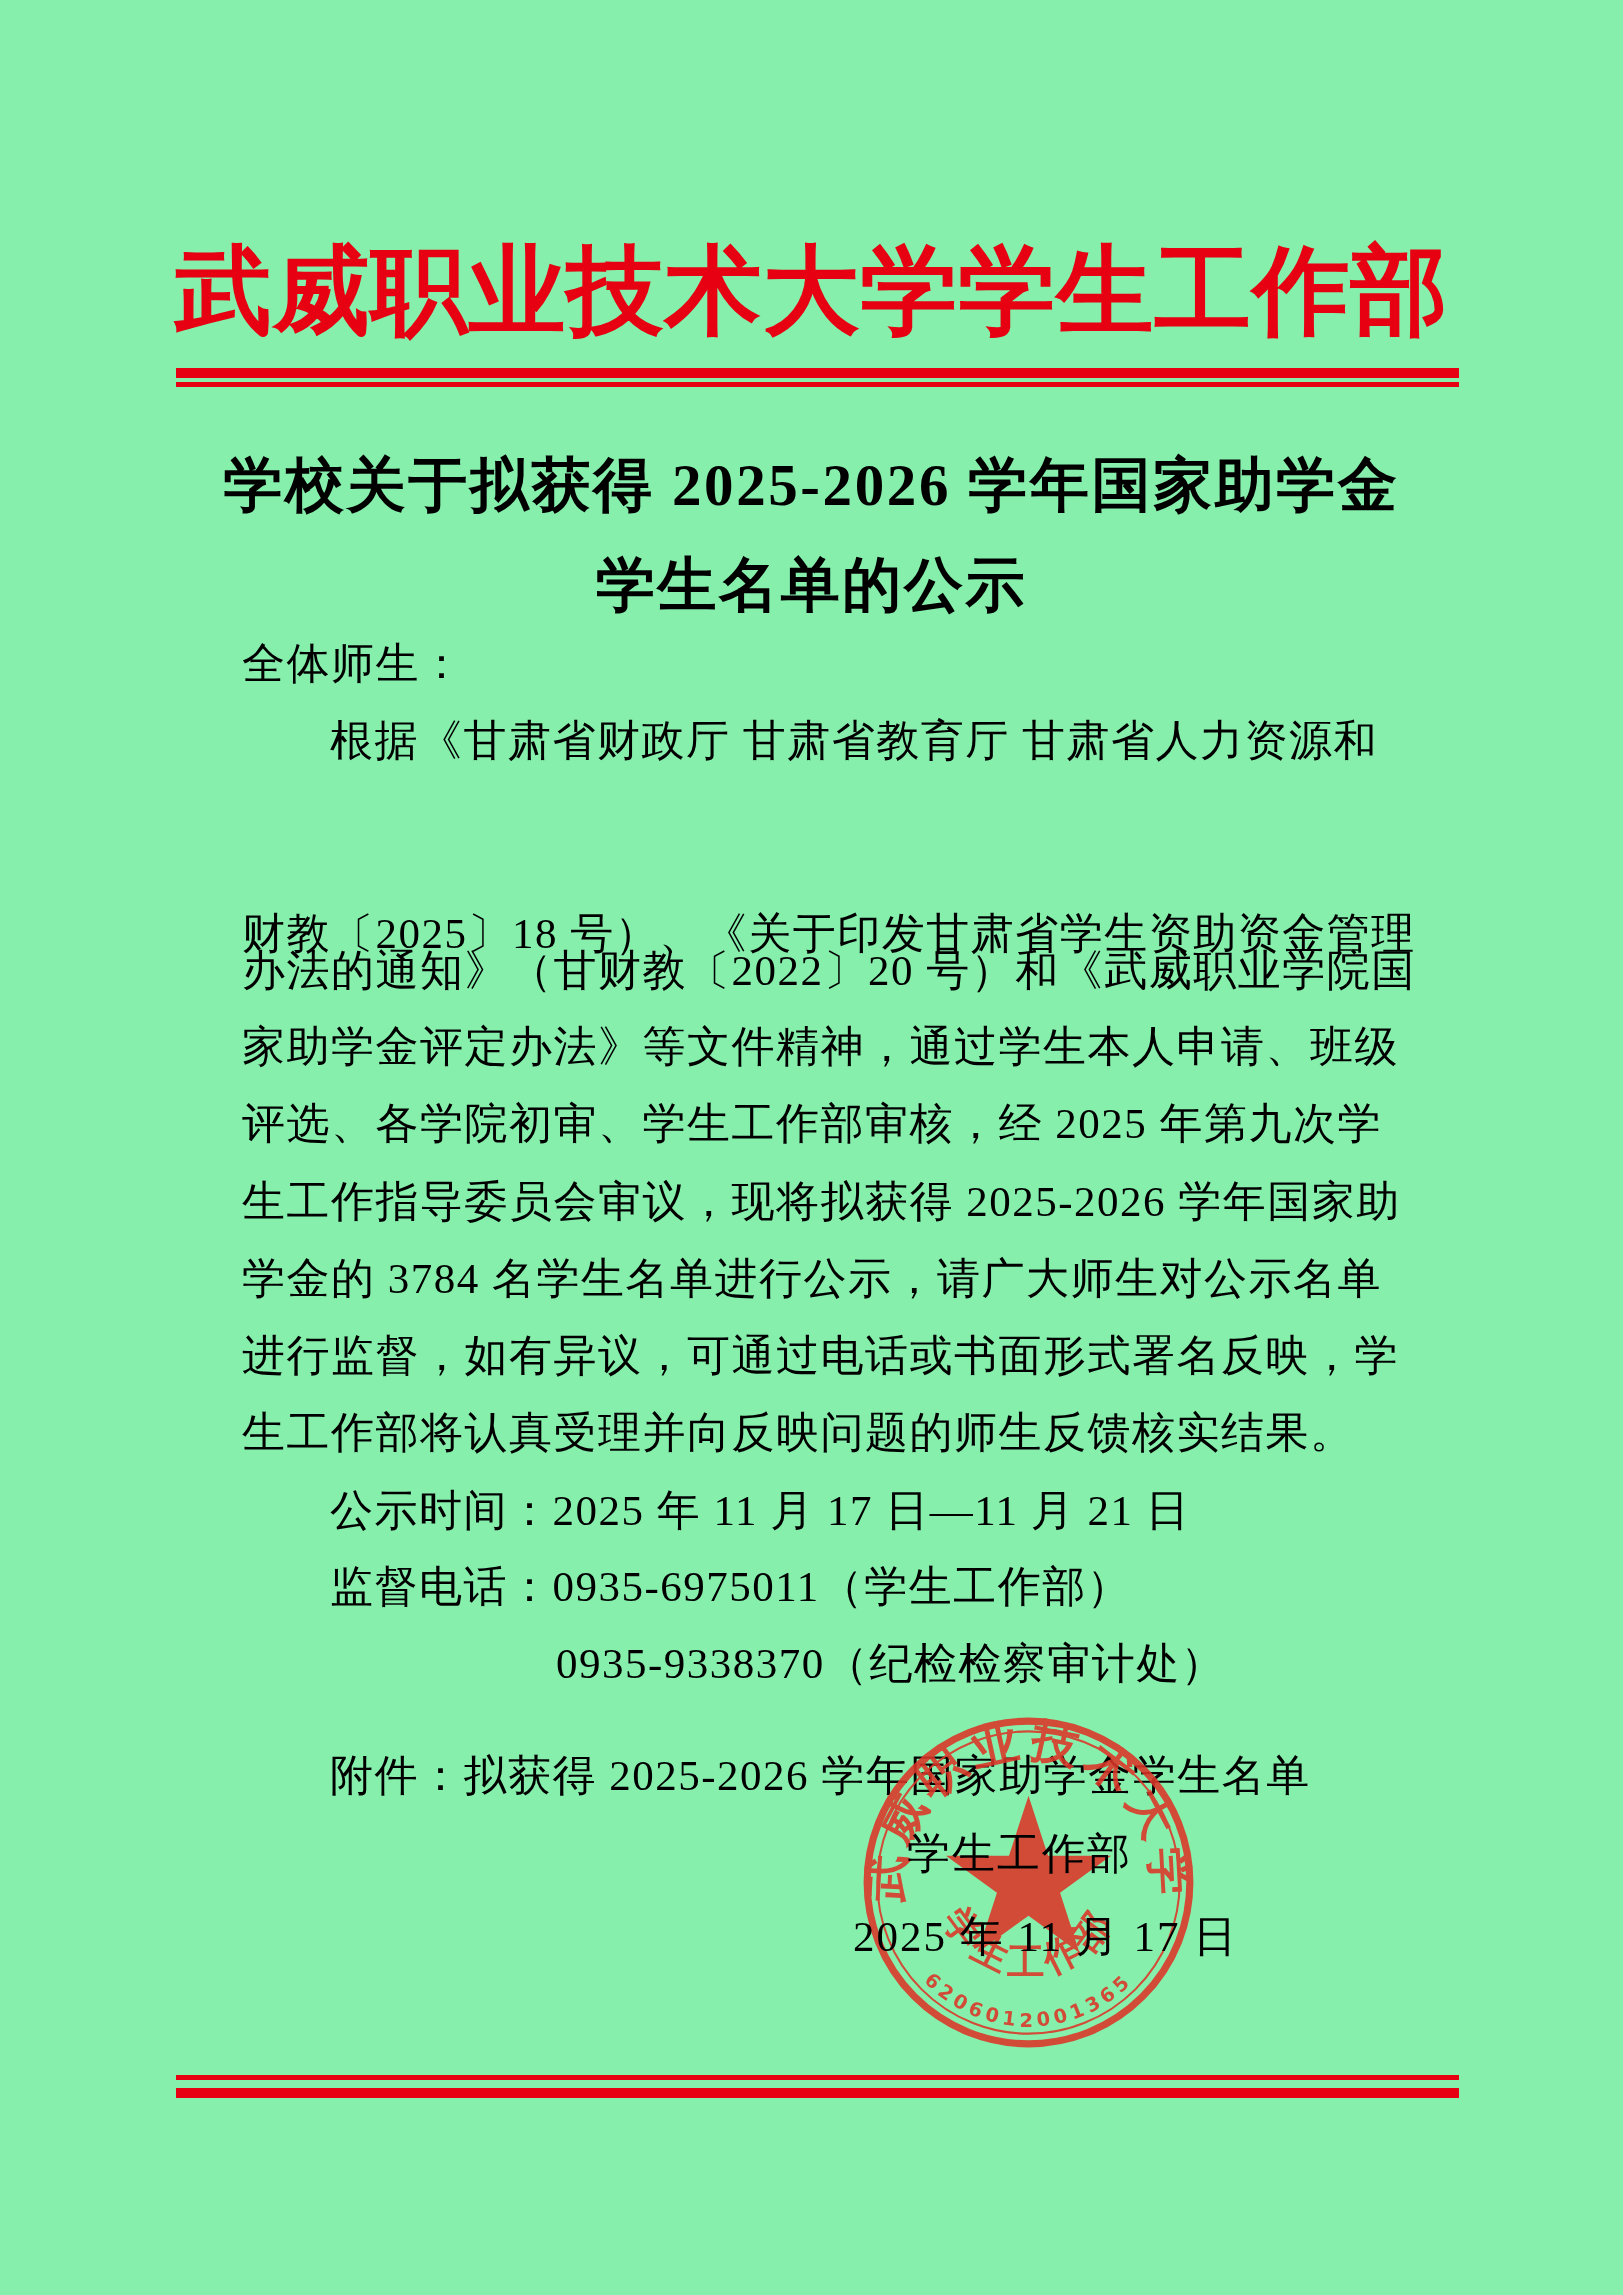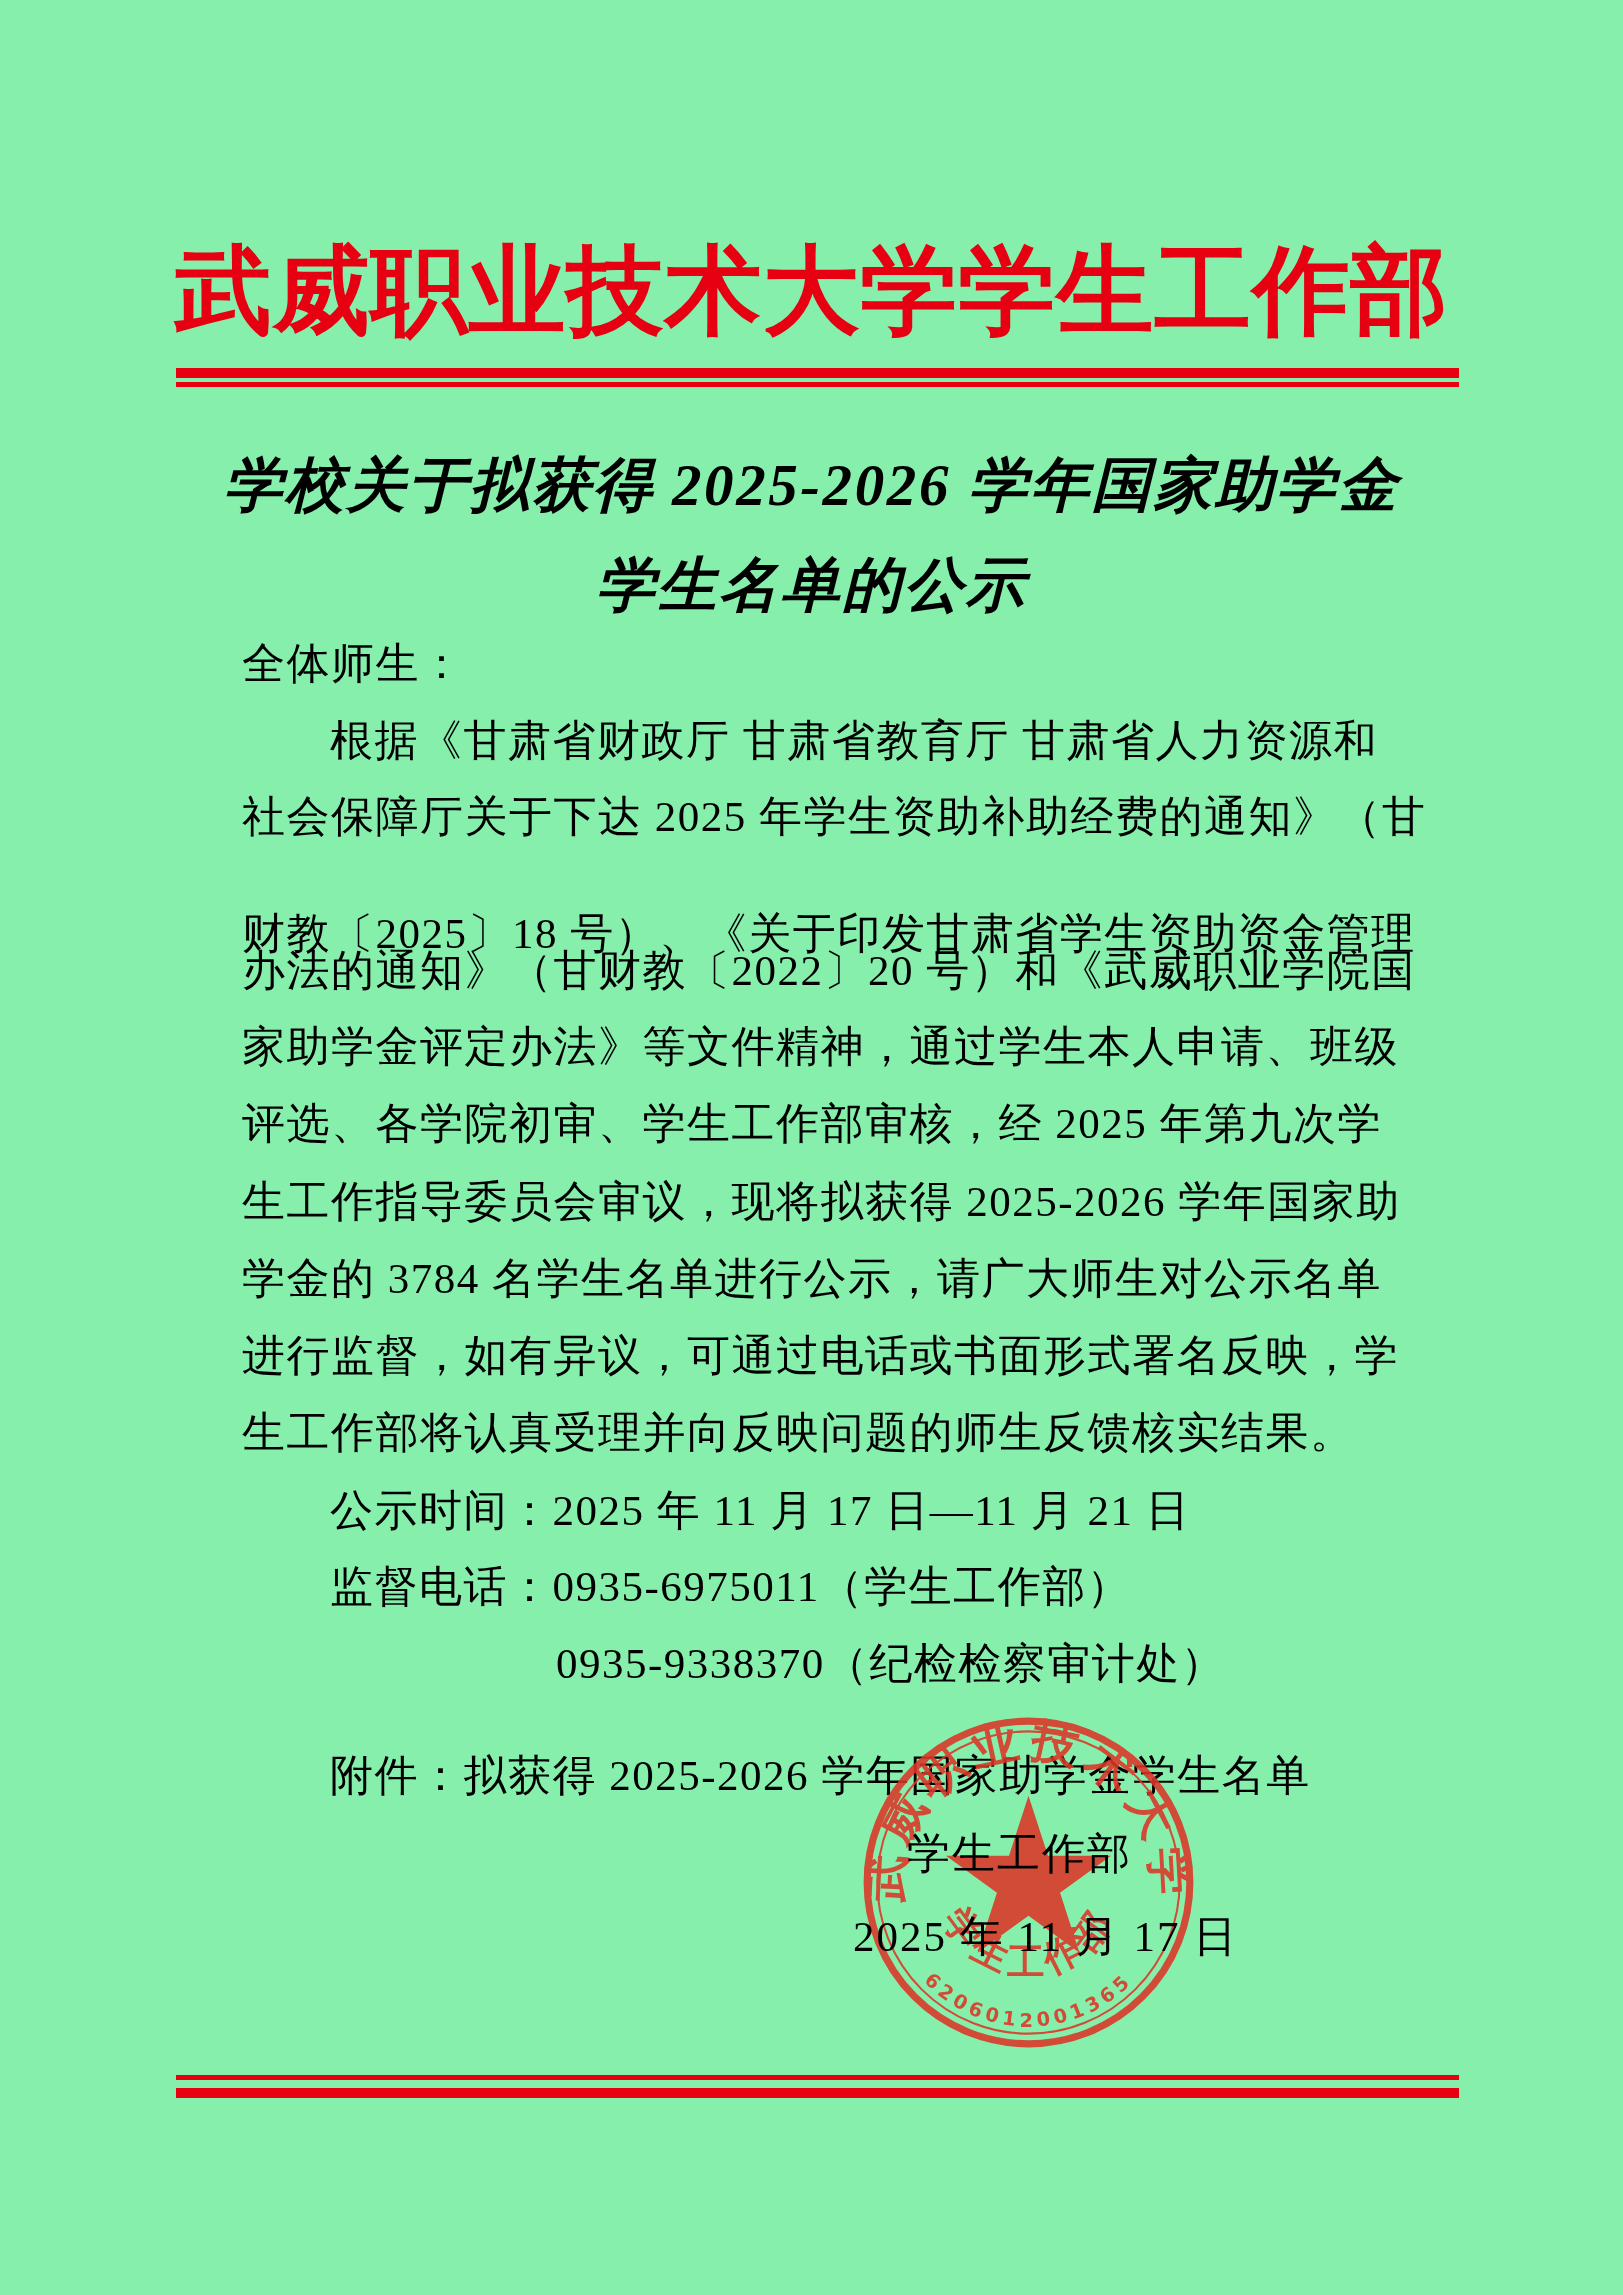--- a/index.html
+++ b/index.html
@@ -23,21 +23,20 @@
   .rule-top-thick{top:368px;height:9.7px;}
   .rule-top-thin{top:382px;height:4.6px;}
   .rule-bottom-thin{top:2075px;height:4.6px;}
   .rule-bottom-thick{top:2088px;height:10.2px;}
   .doc-title{
     position:absolute;left:0;width:100%;
     text-align:center;
     font-size:59px;font-weight:bold;
     letter-spacing:2.6px;
     white-space:nowrap;
-    font-style:italic;
   }
   .doc-title.l1{top:446px;}
   .doc-title.l2{top:546px;}
   .bline{
     position:absolute;
     font-size:43px;line-height:1.18;
     letter-spacing:1.5px;
     white-space:nowrap;
   }
   .seal{
@@ -60,21 +59,20 @@
   <div class="letterhead">武威职业技术大学学生工作部</div>
 
   <div class="rule rule-top-thick"></div>
   <div class="rule rule-top-thin"></div>
 
   <div class="doc-title l1">学校关于拟获得 2025-2026 学年国家助学金</div>
   <div class="doc-title l2">学生名单的公示</div>
 
   <div class="bline" style="left:242px;top:639px;text-align:right;">全体师生：</div>
   <div class="bline" style="left:330px;top:716px;">根据《甘肃省财政厅 甘肃省教育厅 甘肃省人力资源和</div>
-  <div class="bline" style="left:242px;top:792px;">社会保障厅关于下达 2025 年学生资助补助经费的通知》（甘</div>
   <div class="bline" style="left:242px;top:869px;margin-top:40px;">财教〔2025〕18 号）、《关于印发甘肃省学生资助资金管理</div>
   <div class="bline" style="left:242px;top:946px;">办法的通知》（甘财教〔2022〕20 号）和《武威职业学院国</div>
   <div class="bline" style="left:242px;top:1022px;">家助学金评定办法》等文件精神，通过学生本人申请、班级</div>
   <div class="bline" style="left:242px;top:1099px;">评选、各学院初审、学生工作部审核，经 2025 年第九次学</div>
   <div class="bline" style="left:242px;top:1177px;">生工作指导委员会审议，现将拟获得 2025-2026 学年国家助</div>
   <div class="bline" style="left:242px;top:1254px;">学金的 3784 名学生名单进行公示，请广大师生对公示名单</div>
   <div class="bline" style="left:242px;top:1408px;">生工作部将认真受理并向反映问题的师生反馈核实结果。</div>
   <div class="bline" style="left:242px;top:1331px;">进行监督，如有异议，可通过电话或书面形式署名反映，学</div>
   <div class="bline" style="left:330px;top:1486px;">公示时间：2025 年 11 月 17 日—11 月 21 日</div>
   <div class="bline" style="left:330px;top:1562px;">监督电话：0935-6975011（学生工作部）</div>

